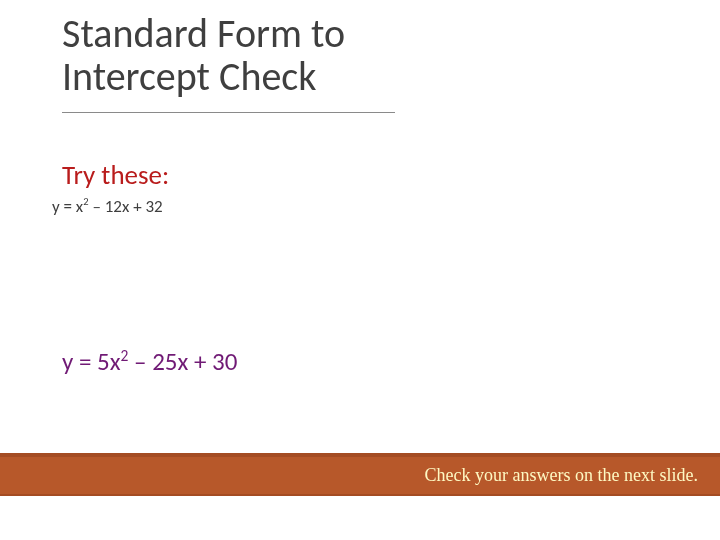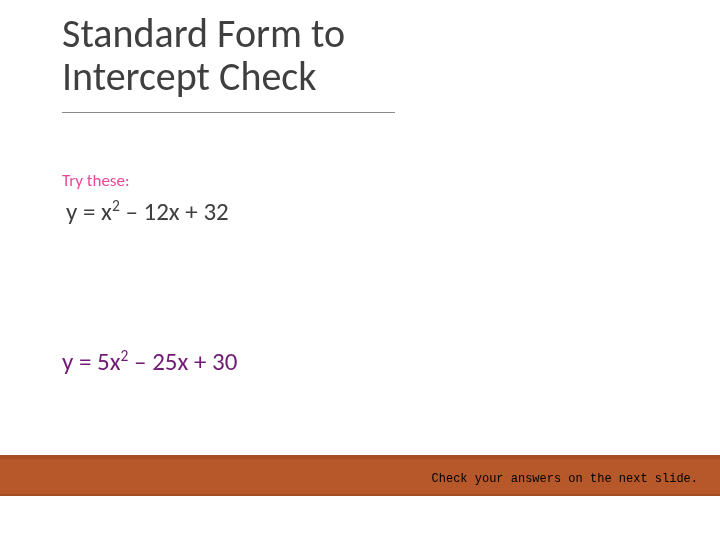--- a/index.html
+++ b/index.html
@@ -31,29 +31,29 @@
     position: absolute;
     left: 62px;
     top: 112px;
     width: 333px;
     height: 0;
     border-bottom: 1px solid #8a8a8a;
   }
   .prompt {
     position: absolute;
     left: 62px;
-    top: 170px;
-    font-size: 17px;
-    color: #ec4899;
+    top: 158px;
+    font-size: 27px;
+    color: #b91c1c;
   }
   .eq1-wrap {
     position: absolute;
-    left: 66px;
+    left: 52px;
     top: 196px;
-    font-size: 25px;
+    font-size: 17px;
     color: #3f3f3f;
     white-space: nowrap;
   }
   .eq2-wrap {
     position: absolute;
     left: 62px;
     top: 346px;
     font-size: 25px;
     color: #701a75;
     white-space: nowrap;
@@ -69,23 +69,23 @@
     bottom: 18px;
     width: 720px;
     background: #b7582a;
     border-top: 4px solid #a44c23;
     border-bottom: 2px solid #a44c23;
     box-sizing: border-box;
     padding: 8px 22px 8px 0;
     text-align: right;
   }
   .footer-text {
-    font-family: Liberation Mono, monospace;
-    font-size: 12px;
-    color: #000000;
+    font-family: Liberation Serif, serif;
+    font-size: 18px;
+    color: #fef9c3;
   }
 </style>
 </head>
 <body>
 
 <div class="slide">
 
   <div class="title">
     <span>Standard Form to</span><br>
     <span>Intercept Check</span>

